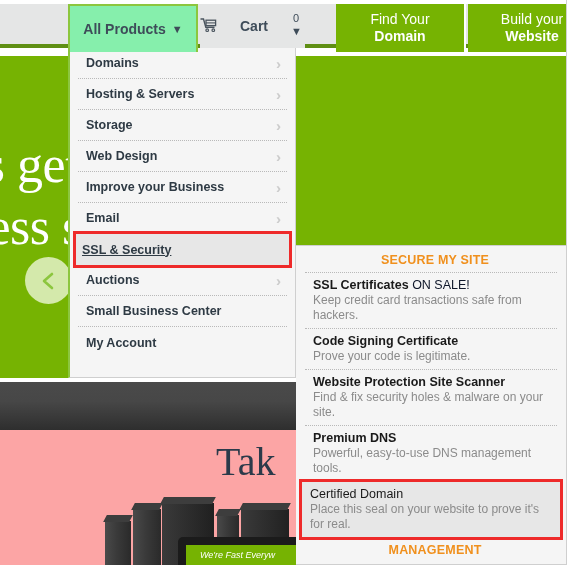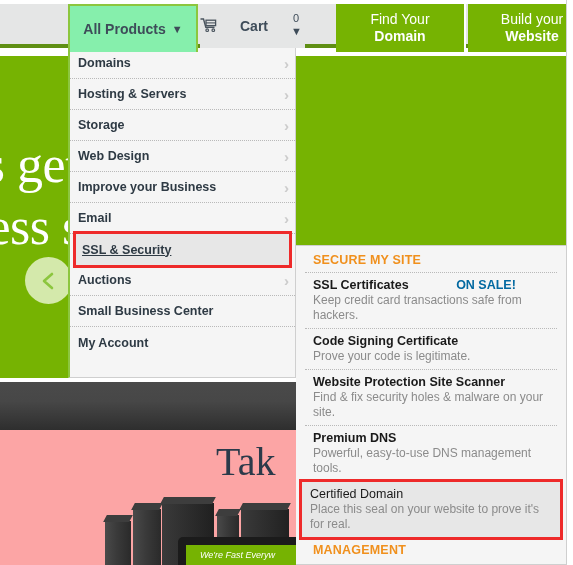--- a/index.html
+++ b/index.html
@@ -110,21 +110,21 @@
 
   
   .dd-left {
     position: absolute; left: 68px; top: 48px; width: 228px; height: 330px;
     background: #f5f5f5;
     border-left: 2px solid #8cc63e; border-right: 1px solid #cfcfcf;
     border-bottom: 1px solid #cfcfcf;
     z-index: 30;
   }
   .dd-item {
-    position: relative; height: 31px; margin: 0 0;
+    position: relative; height: 31px; margin: 0 8px;
     display: flex; align-items: center;
     border-bottom: 1px dotted #b9b9b9;
     font-size: 12.5px; font-weight: bold; color: #2e3a44;
     padding-left: 8px; cursor: pointer;
   }
   .dd-item:last-child { border-bottom: none; }
   .dd-item .chev {
     position: absolute; right: 6px; top: 50%; transform: translateY(-50%);
     color: #cccccc; font-size: 15px; font-weight: bold; line-height: 1;
   }
@@ -141,30 +141,31 @@
     position: absolute; left: 296px; top: 245px; width: 271px; height: 320px;
     background: #f5f5f5;
     border: 1px solid #cfcfcf; border-left: none;
     z-index: 35; overflow: hidden;
   }
   .sub-head {
     font-size: 12.5px; font-weight: bold; color: #f0901d;
     letter-spacing: 0.2px;
     margin: 0 9px; padding: 7px 0 5px 8px;
     border-bottom: 1px dotted #b9b9b9;
+    text-align: center;
   }
   .sub-head.mgmt { border-bottom: none; padding-top: 6px; }
   .sub-item {
     margin: 0 9px; padding: 5px 0 5px 8px;
     border-bottom: 1px dotted #b9b9b9; cursor: pointer;
   }
   .sub-item .t {
     font-size: 12.5px; font-weight: bold; color: #1a1a1a; display: block; line-height: 15px;
   }
-  .sub-item .sale { color: #0369a1; font-weight: bold; margin-left: 44px; }
+  .sub-item .sale { color: #0f172a; font-weight: normal; }
   .sub-item .d {
     font-size: 12px; color: #8b8b8b; display: block; line-height: 15px;
   }
   .sub-item.highlight {
     background: #e7e7e7; outline: 3px solid #ee2a2a;
     border-bottom: none; margin: 0 6px; padding-right: 6px;
     position: relative; z-index: 5;
   }
   .sub-item.highlight .t { font-weight: normal; }
 

